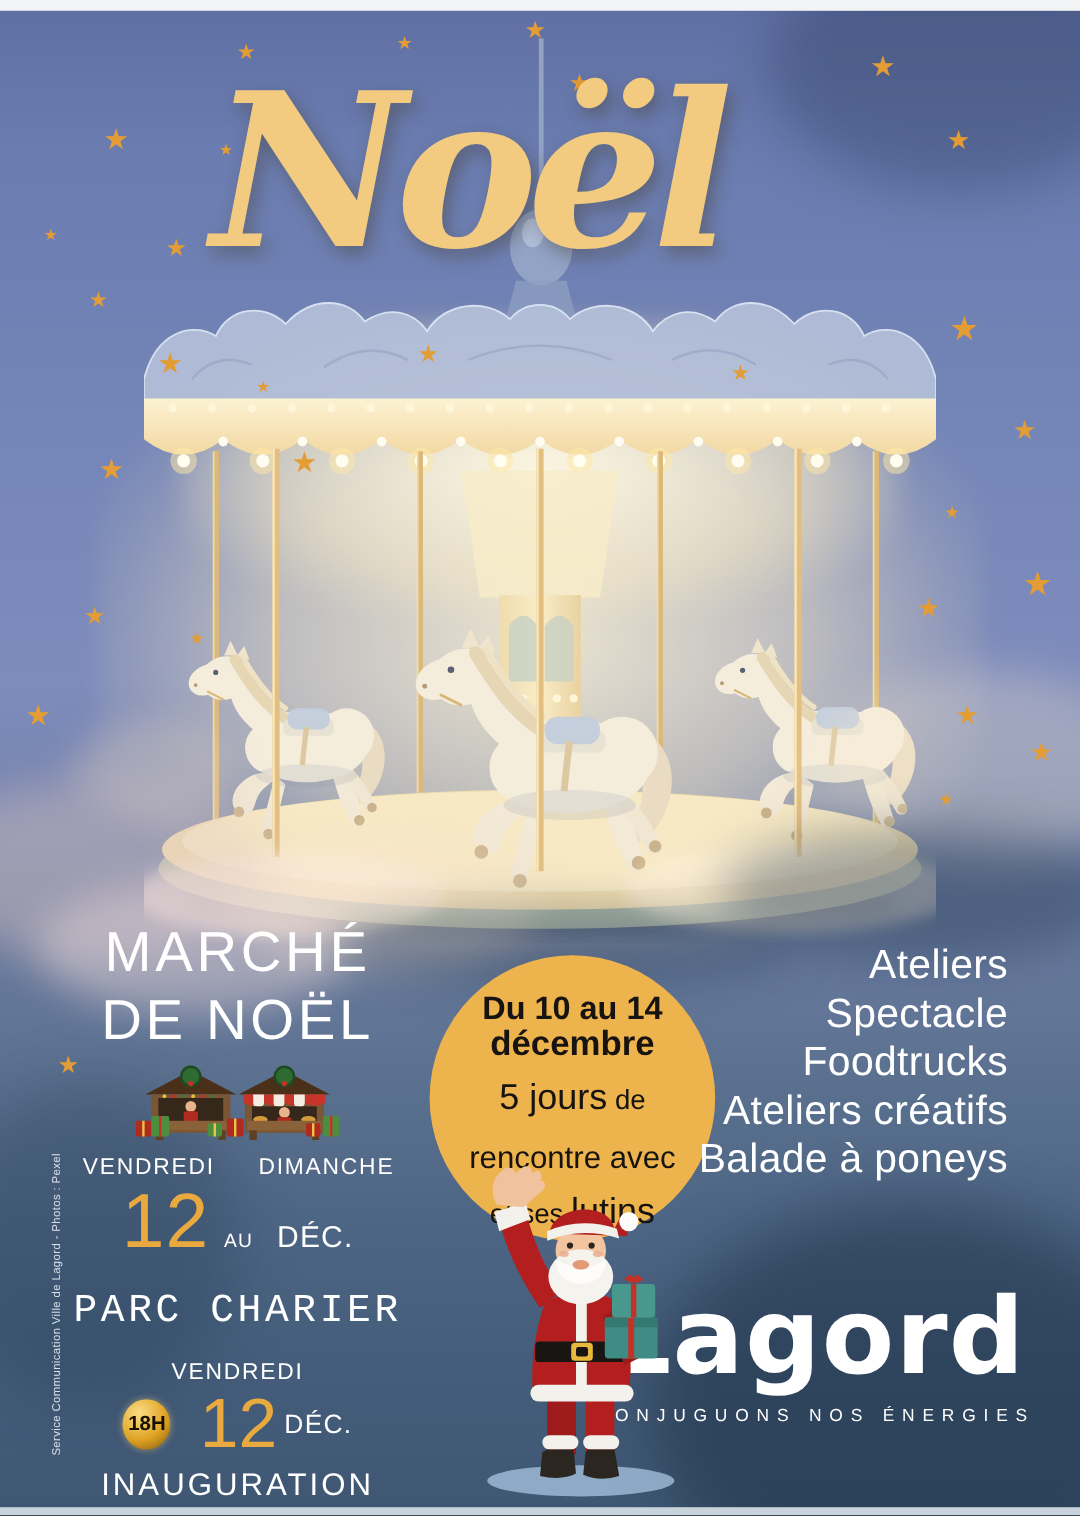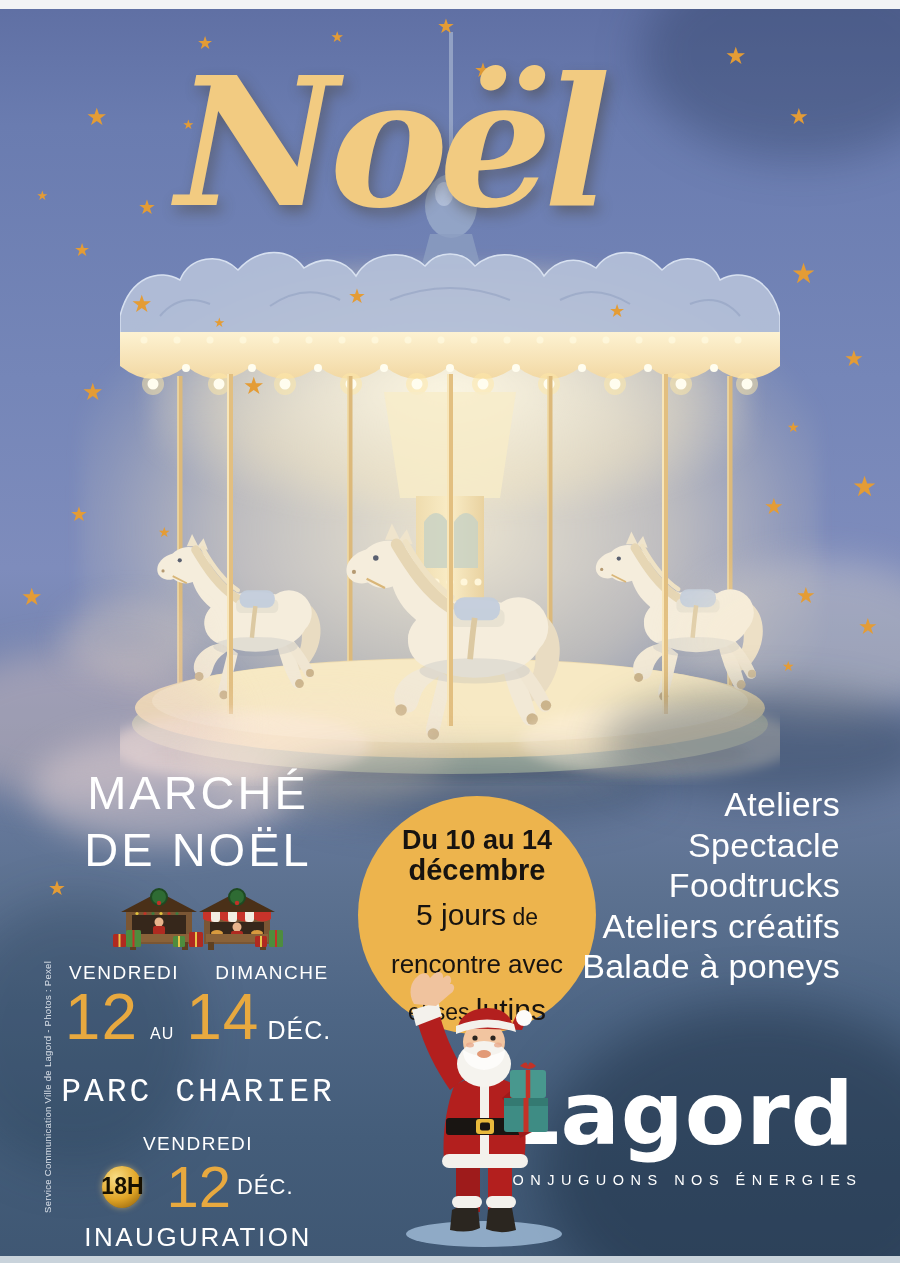--- a/index.html
+++ b/index.html
@@ -43,21 +43,21 @@
   .date-row2{display:flex;align-items:baseline;justify-content:center;margin-top:-4px;}
   .big-num{font-size:64px;font-weight:400;color:#E8A93F;letter-spacing:1px;}
   .au{font-size:16px;margin:0 12px;letter-spacing:1px;}
   .dec{font-size:25px;margin-left:8px;letter-spacing:1px;}
   .venue{font-size:33px;letter-spacing:3px;margin-top:20px;font-family:Liberation Mono, monospace;}
   .inaug-day{font-size:19px;letter-spacing:1.5px;margin-top:22px;}
   .inaug-row{display:flex;align-items:center;justify-content:center;margin-top:-2px;}
   .time-ball{
     width:40px;height:42px;border-radius:50%;margin-right:24px;
     background:radial-gradient(circle at 35% 28%,#f9dd85,#e0a425 55%,#8a5c0a 95%);
-    color:#171000;font-weight:bold;font-size:23px;display:flex;align-items:center;justify-content:center;
+    color:#171000;font-weight:bold;font-size:17px;display:flex;align-items:center;justify-content:center;
     box-shadow:0 0 6px rgba(255,215,120,.5);
   }
   .inaug-num{font-size:58px;color:#E8A93F;}
   .inaug-dec{font-size:22px;margin-left:6px;letter-spacing:1px;}
   .inaug-label{font-size:26px;letter-spacing:2.5px;margin-top:2px;}
   .website{font-size:40px;font-weight:bold;margin-top:22px;letter-spacing:.5px;}
 
   #gold-circle{
     position:absolute;z-index:6;left:358px;top:796px;width:238px;height:238px;border-radius:50%;
     background:#EDB44D;color:#171310;text-align:center;
@@ -357,21 +357,20 @@
       </g>
     </svg>
 
     <div class="date-row1">
       <span>VENDREDI</span>
       <span>DIMANCHE</span>
     </div>
     <div class="date-row2">
       <span class="big-num">12</span>
       <span class="au">AU</span>
-      <span class="big-num">14</span>
       <span class="dec">DÉC.</span>
     </div>
     <div class="venue">PARC CHARIER</div>
 
     <div class="inaug-day">VENDREDI</div>
     <div class="inaug-row">
       <span class="time-ball">18H</span>
       <span class="inaug-num">12</span>
       <span class="inaug-dec">DÉC.</span>
     </div>

